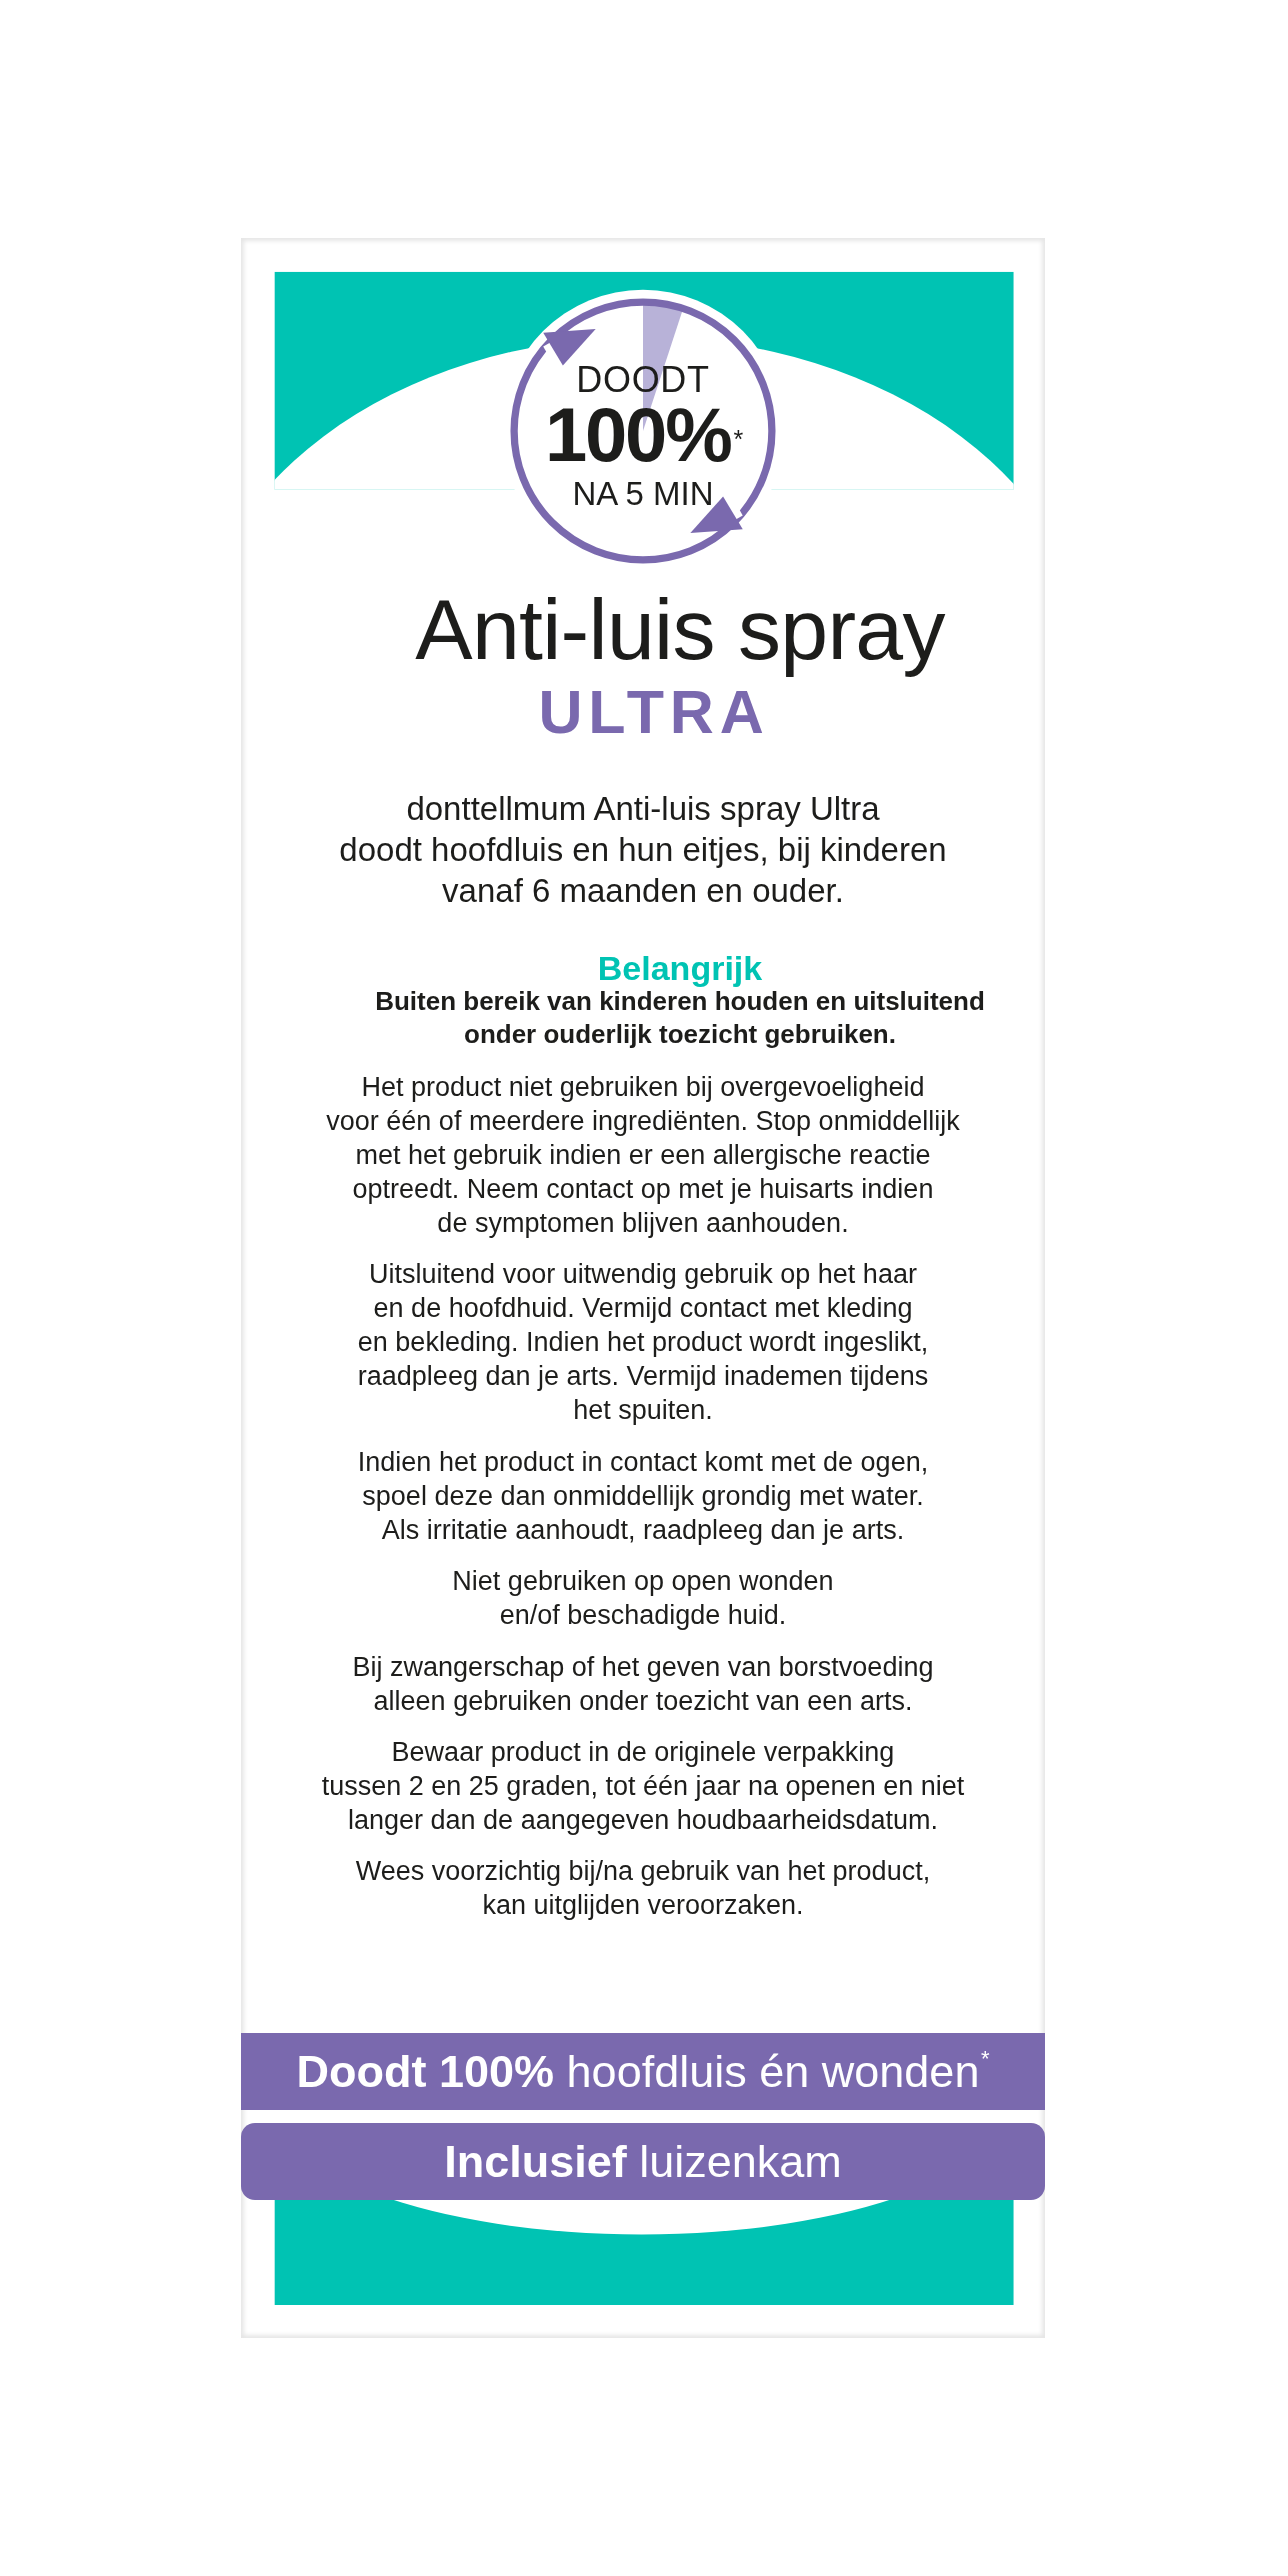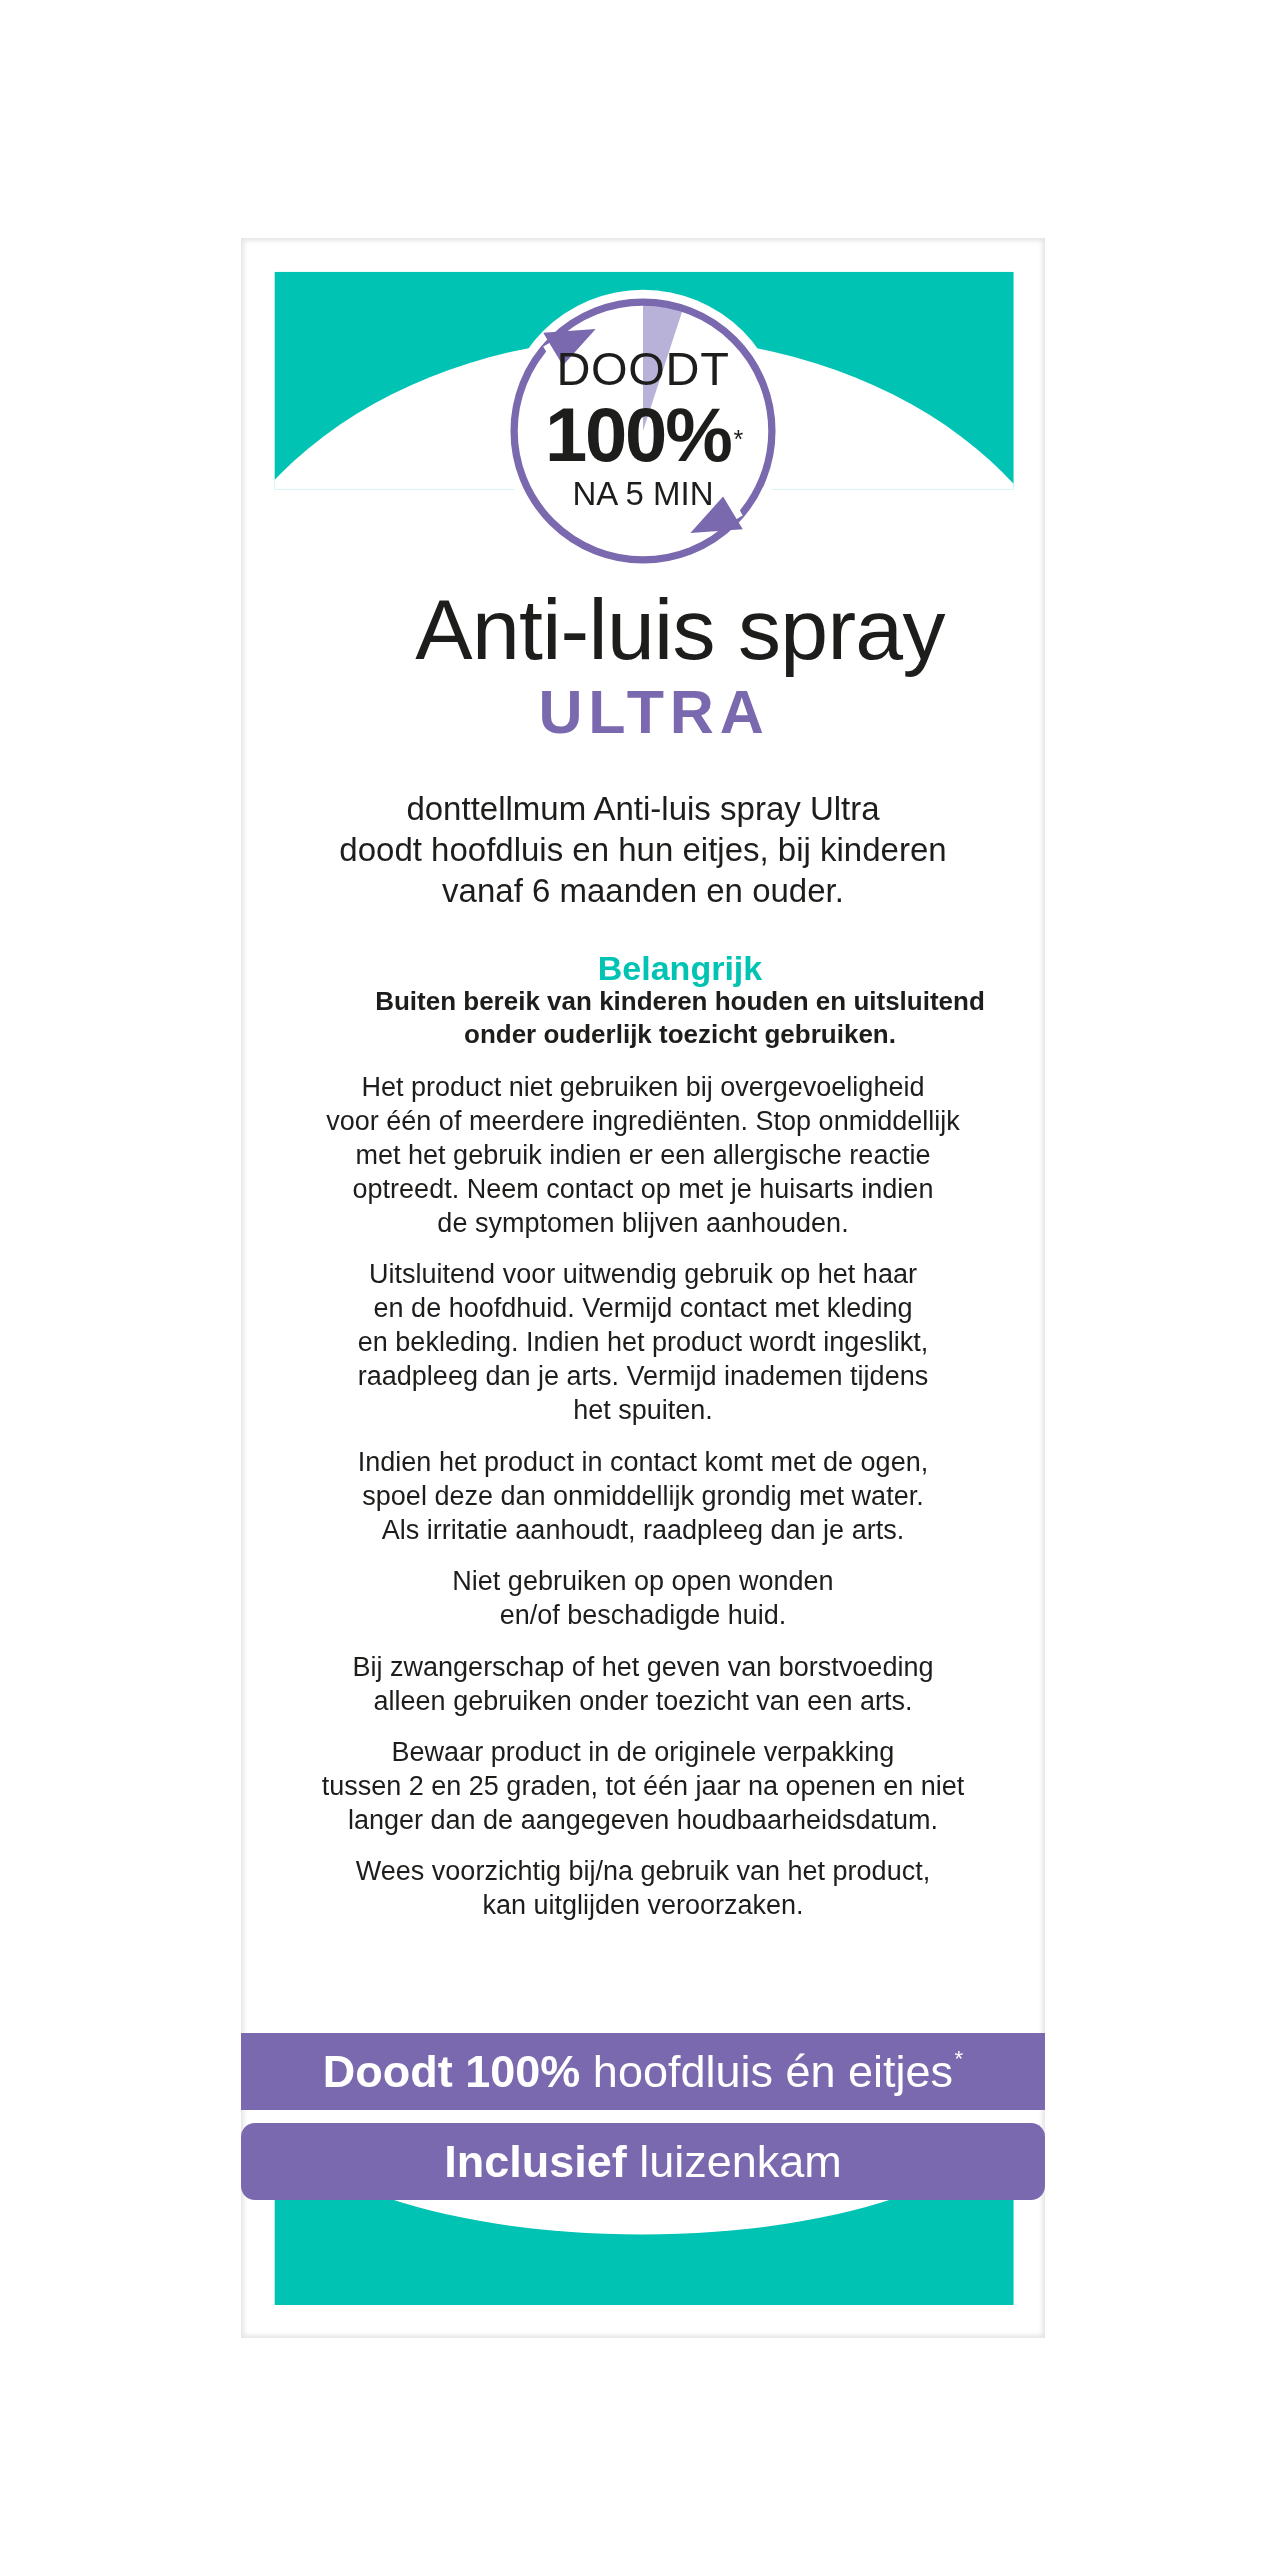--- a/index.html
+++ b/index.html
@@ -46,22 +46,22 @@
     height: 284px;
   }
   .badge-text {
     position: absolute;
     left: 0;
     width: 284px;
     text-align: center;
     color: #1d1d1b;
   }
   .badge-doodt {
-    top: 62px;
-    font-size: 47px;
+    top: 73px;
+    font-size: 36px;
     letter-spacing: 0.7px;
     line-height: 36px;
   }
   .badge-pct {
     top: 108px;
     font-size: 76px;
     font-weight: bold;
     line-height: 76px;
     letter-spacing: -2.2px;
   }
@@ -223,20 +223,20 @@
     <p class="warning">Bij zwangerschap of het geven van borstvoeding
 alleen gebruiken onder toezicht van een arts.</p>
     <p class="warning">Bewaar product in de originele verpakking
 tussen 2 en 25 graden, tot één jaar na openen en niet
 langer dan de aangegeven houdbaarheidsdatum.</p>
     <p class="warning">Wees voorzichtig bij/na gebruik van het product,
 kan uitglijden veroorzaken.</p>
   </div>
 
   <div class="banner banner-1">
-    <b>Doodt 100%</b><span> hoofdluis én eitjes</span><sup>*</sup>
+    <b>Doodt 100%</b><span> hoofdluis én wonden</span><sup>*</sup>
   </div>
   <div class="banner banner-2">
     <b>Inclusief</b><span> luizenkam</span>
   </div>
 
 </div>
 
 
 </body></html>

